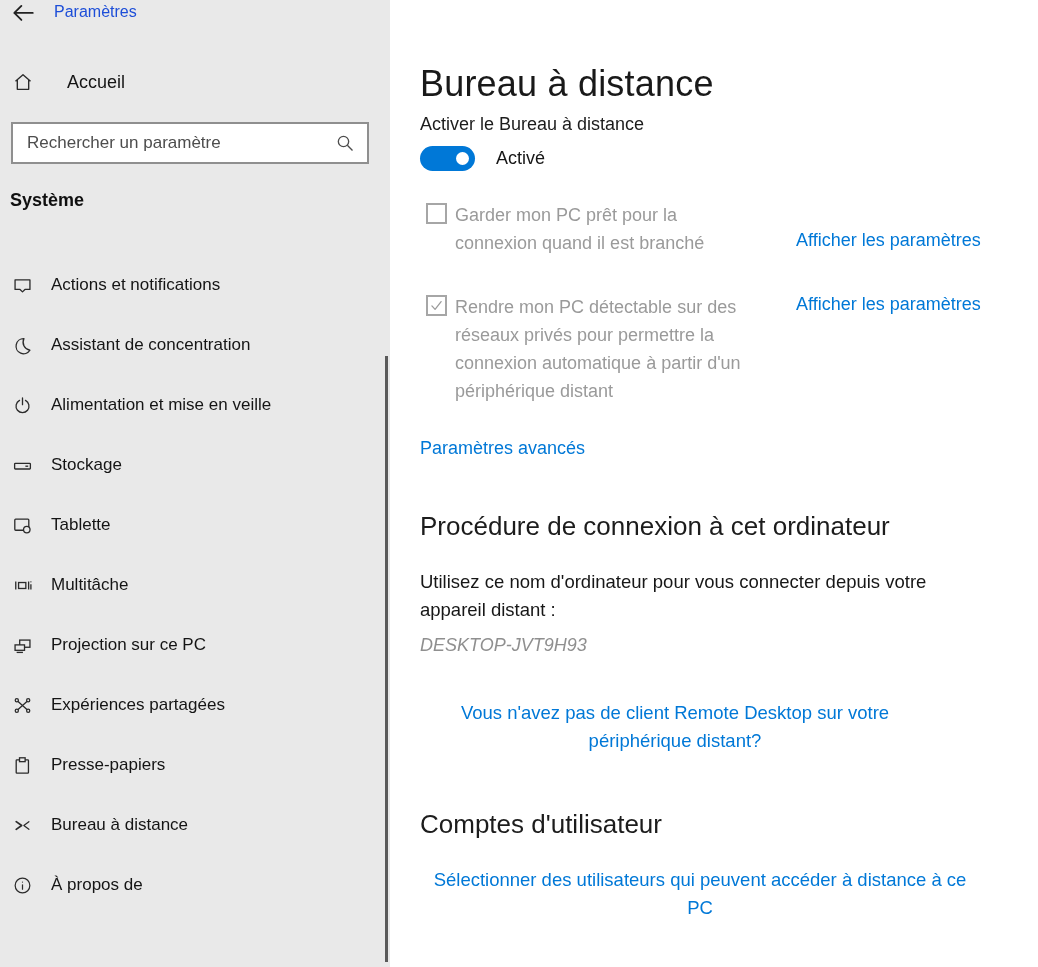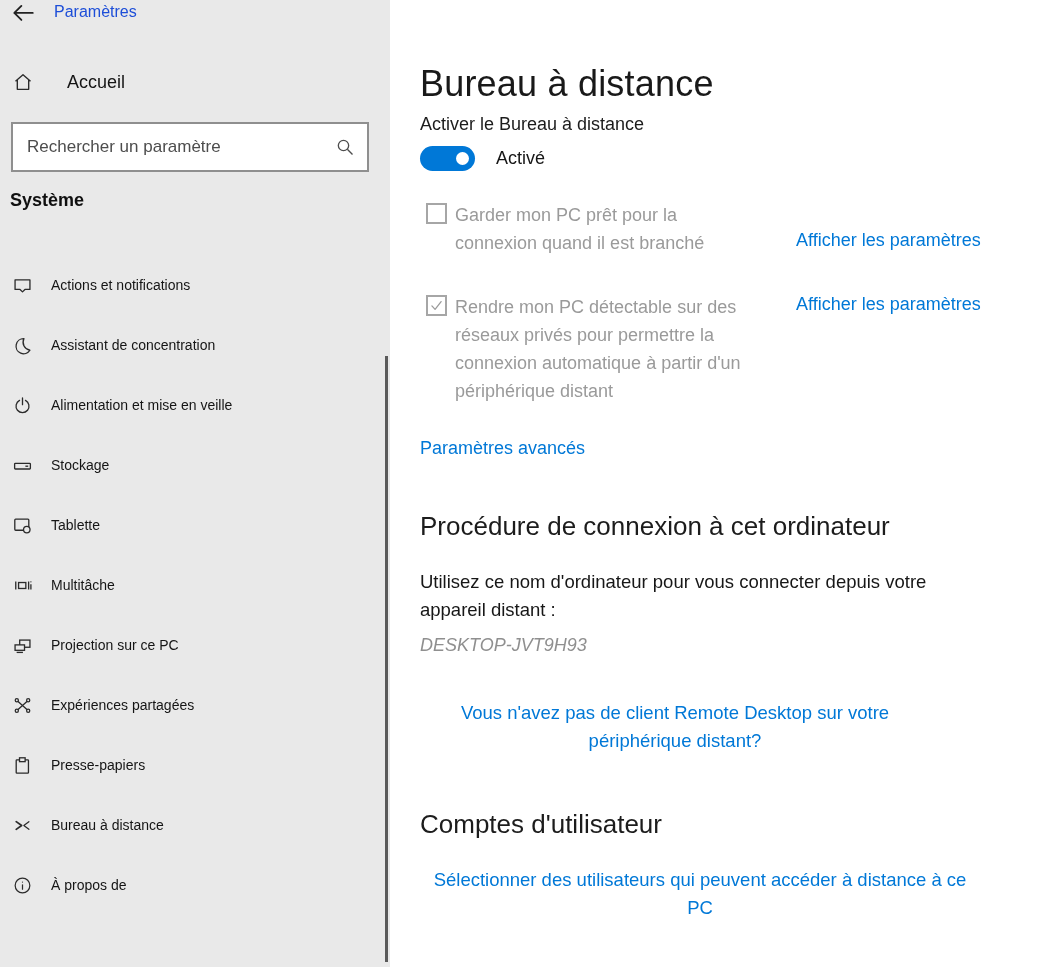--- a/index.html
+++ b/index.html
@@ -10,29 +10,29 @@
   html,body{width:1038px;height:967px;overflow:hidden;}
   body{font-family:"Liberation Sans","DejaVu Sans",sans-serif;background:#ffffff;color:var(--ink);position:relative;}
 
   
   .sidebar{position:absolute;left:0;top:0;width:390px;height:967px;background:var(--sidebar-bg);}
   .back-btn{position:absolute;left:10px;top:1px;width:26px;height:24px;color:#222;cursor:pointer;}
   .app-title{position:absolute;left:54px;top:3px;font-size:16px;color:#1d4ed8;}
   .home-row{position:absolute;left:12px;top:66px;display:flex;align-items:center;gap:33px;width:360px;height:32px;cursor:pointer;}
   .home-row .nav-ic{width:22px;height:22px;color:#2b2b2b;}
   .home-label{font-size:18px;color:#151515;}
-  .search-box{position:absolute;left:11px;top:122px;width:358px;height:50px;background:#fff;border:2px solid #8f8f8f;display:flex;align-items:center;}
+  .search-box{position:absolute;left:11px;top:122px;width:358px;height:42px;background:#fff;border:2px solid #8f8f8f;display:flex;align-items:center;}
   .search-box input{flex:1;border:none;outline:none;background:transparent;font-family:inherit;font-size:17px;color:#333;padding:0 8px 0 14px;}
   .search-box input::placeholder{color:#4d4d4d;opacity:1;}
   .search-ic{width:20px;height:20px;margin-right:12px;color:#4d4d4d;flex:none;}
   .section-title{position:absolute;left:10px;top:190px;font-size:18px;font-weight:bold;color:#101010;}
   .nav{position:absolute;left:0;top:255px;width:384px;}
   .nav-item{display:flex;align-items:center;gap:18px;height:60px;padding-left:12px;cursor:pointer;}
   .nav-ic{width:21px;height:21px;color:#2b2b2b;flex:none;}
-  .nav-label{font-size:14px;color:#151515;white-space:nowrap;}
+  .nav-label{font-size:17px;color:#151515;white-space:nowrap;}
   .scroll-thumb{position:absolute;left:385px;top:356px;width:3px;height:606px;background:var(--scrollbar);}
 
   
   .main{position:absolute;left:390px;top:0;width:648px;height:967px;background:#fff;}
   .content{position:absolute;left:30px;top:0;width:600px;}
   h1.page-title{margin-top:60px;font-size:36px;font-weight:300;color:#191919;line-height:48px;letter-spacing:.2px;}
   .toggle-caption{margin-top:4px;font-size:18px;color:#1c1c1c;line-height:24px;}
   .toggle-row{margin-top:10px;display:flex;align-items:center;height:25px;}
   .toggle{width:55px;height:25px;border-radius:13px;background:var(--accent);position:relative;cursor:pointer;flex:none;}
   .toggle::after{content:"";position:absolute;right:6px;top:6px;width:13px;height:13px;border-radius:50%;background:#fff;}

